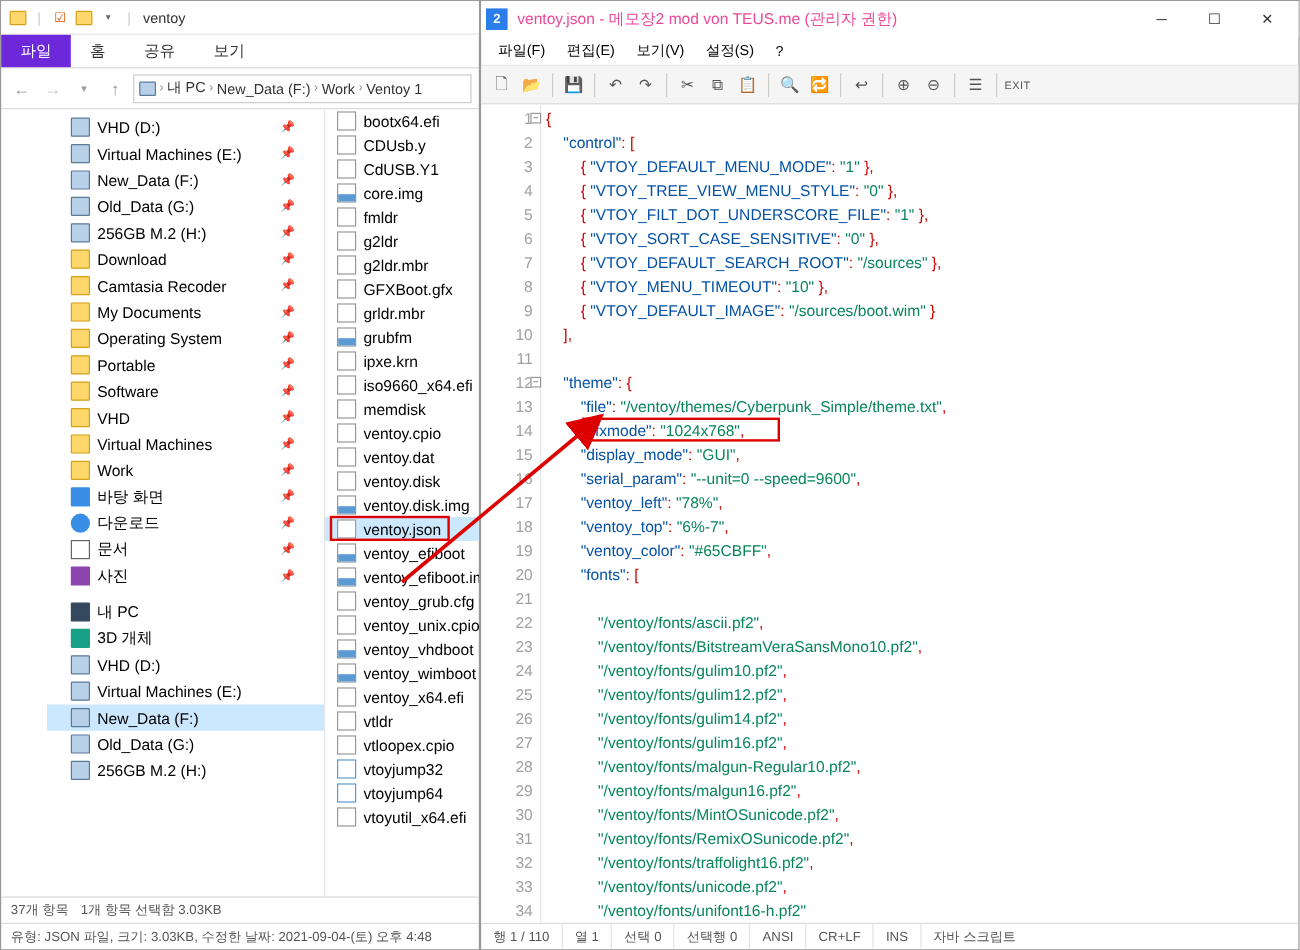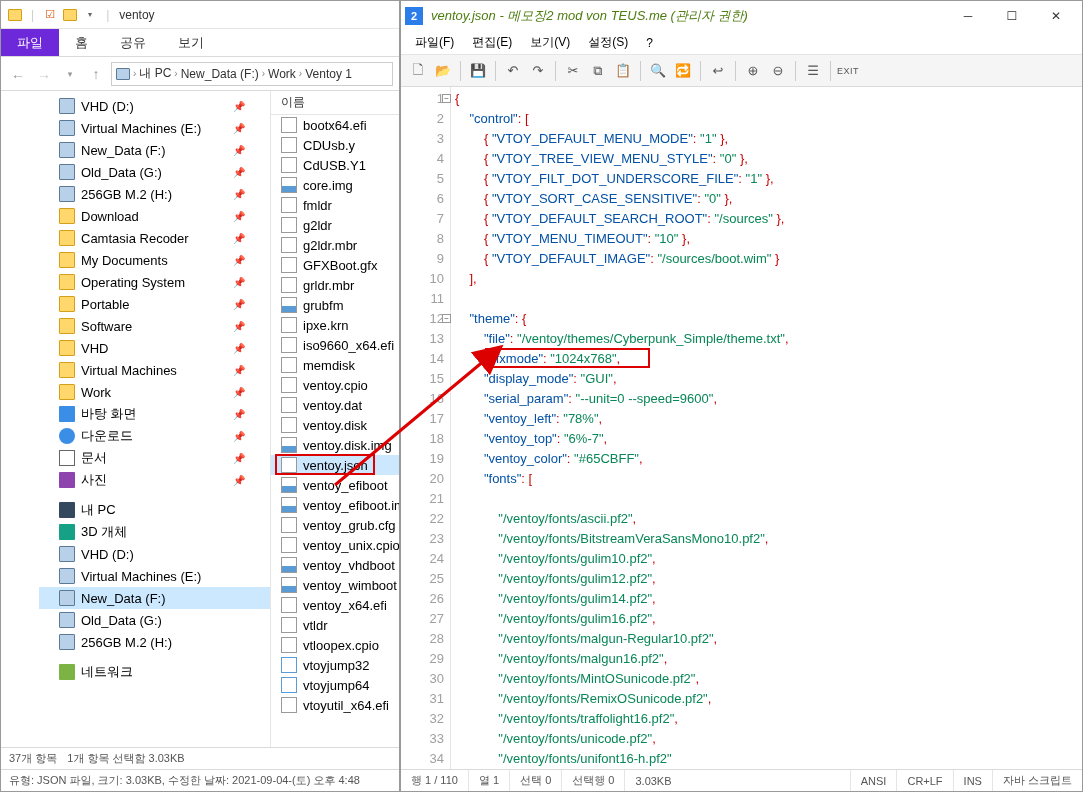--- a/index.html
+++ b/index.html
@@ -54,21 +54,21 @@
 .ex-status { height: 22px; border-top: 1px solid #dadada; display: flex; align-items: center; padding: 0 8px; font-size: 11px; color: #555; gap: 10px; }
 .ex-status2 { height: 22px; border-top: 1px solid #dadada; display: flex; align-items: center; padding: 0 8px; font-size: 11px; color: #555; }
 
 
 .redbox { border: 2px solid #d00; position: absolute; pointer-events: none; }
 
 
 .editor { flex: 1; height: 100%; border: 1px solid #999; display: flex; flex-direction: column; background: #fff; }
 .ed-titlebar { height: 30px; background: #fff; display: flex; align-items: center; padding: 0 4px; font-size: 13px; }
 .ed-titlebar .appico { width: 18px; height: 18px; background: #2b7de9; color: #fff; display: flex; align-items: center; justify-content: center; font-weight: bold; font-size: 11px; margin-right: 8px; }
-.ed-titlebar .title { color: #4d7c0f; flex: 1; font-style: italic; }
+.ed-titlebar .title { color: #ec4899; flex: 1; }
 .ed-titlebar .wbtns { display: flex; }
 .ed-titlebar .wbtn { width: 44px; height: 28px; display: flex; align-items: center; justify-content: center; font-size: 12px; color: #333; }
 
 .ed-menu { height: 24px; display: flex; align-items: center; padding: 0 6px; font-size: 12px; gap: 2px; border-bottom: 1px solid #e5e5e5; }
 .ed-menu .mi { padding: 2px 8px; }
 
 .ed-toolbar { height: 32px; display: flex; align-items: center; padding: 0 6px; gap: 3px; border-bottom: 1px solid #dadada; background: #f5f5f5; }
 .ed-toolbar .tbtn { width: 22px; height: 22px; display: flex; align-items: center; justify-content: center; font-size: 13px; color: #555; border: 1px solid transparent; }
 .ed-toolbar .tsep { width: 1px; height: 20px; background: #ccc; margin: 0 3px; }
 .ed-toolbar .exit { font-size:9px; letter-spacing:0.5px; padding:0 4px;}
@@ -255,27 +255,22 @@
           </div>
           <div class="tree-item">
             <span class="ico ico-drive"></span>
             <span>Old_Data (G:)</span>
           </div>
           <div class="tree-item">
             <span class="ico ico-drive"></span>
             <span>256GB M.2 (H:)</span>
           </div>
           <div style="height: 8px;"></div>
-          <div class="tree-item">
-            <span class="ico ico-net"></span>
-            <span>네트워크</span>
-          </div>
         </div>
     <div class="ex-list">
-      <div class="hdr">이름</div>
       <div id="ex-files" style="position:relative">
             <div class="row">
               <span class="fico fico-file"></span>
               <span>bootx64.efi</span>
             </div>
             <div class="row">
               <span class="fico fico-file"></span>
               <span>CDUsb.y</span>
             </div>
             <div class="row">
@@ -489,21 +484,20 @@
           <div class="fold" style="top: 227px;">−</div>
         </div>
     <div class="ed-code" id="ed-code"><div class="cl"><span class="tok-pun">{</span></div><div class="cl">    <span class="tok-key">"control"</span><span class="tok-pun">: [</span></div><div class="cl">        <span class="tok-pun">{</span> <span class="tok-key">"VTOY_DEFAULT_MENU_MODE"</span><span class="tok-pun">:</span> <span class="tok-str">"1"</span> <span class="tok-pun">},</span></div><div class="cl">        <span class="tok-pun">{</span> <span class="tok-key">"VTOY_TREE_VIEW_MENU_STYLE"</span><span class="tok-pun">:</span> <span class="tok-str">"0"</span> <span class="tok-pun">},</span></div><div class="cl">        <span class="tok-pun">{</span> <span class="tok-key">"VTOY_FILT_DOT_UNDERSCORE_FILE"</span><span class="tok-pun">:</span> <span class="tok-str">"1"</span> <span class="tok-pun">},</span></div><div class="cl">        <span class="tok-pun">{</span> <span class="tok-key">"VTOY_SORT_CASE_SENSITIVE"</span><span class="tok-pun">:</span> <span class="tok-str">"0"</span> <span class="tok-pun">},</span></div><div class="cl">        <span class="tok-pun">{</span> <span class="tok-key">"VTOY_DEFAULT_SEARCH_ROOT"</span><span class="tok-pun">:</span> <span class="tok-str">"/sources"</span> <span class="tok-pun">},</span></div><div class="cl">        <span class="tok-pun">{</span> <span class="tok-key">"VTOY_MENU_TIMEOUT"</span><span class="tok-pun">:</span> <span class="tok-str">"10"</span> <span class="tok-pun">},</span></div><div class="cl">        <span class="tok-pun">{</span> <span class="tok-key">"VTOY_DEFAULT_IMAGE"</span><span class="tok-pun">:</span> <span class="tok-str">"/sources/boot.wim"</span> <span class="tok-pun">}</span></div><div class="cl">    <span class="tok-pun">],</span></div><div class="cl"></div><div class="cl">    <span class="tok-key">"theme"</span><span class="tok-pun">: {</span></div><div class="cl">        <span class="tok-key">"file"</span><span class="tok-pun">:</span> <span class="tok-str">"/ventoy/themes/Cyberpunk_Simple/theme.txt"</span><span class="tok-pun">,</span></div><div class="cl" style="position: relative;">        <span class="tok-key">"gfxmode"</span><span class="tok-pun">:</span> <span class="tok-str">"1024x768"</span><span class="tok-pun">,</span><div class="redbox" style="left: 30px; top: -1px; width: 165px; height: 20px;"></div></div><div class="cl">        <span class="tok-key">"display_mode"</span><span class="tok-pun">:</span> <span class="tok-str">"GUI"</span><span class="tok-pun">,</span></div><div class="cl">        <span class="tok-key">"serial_param"</span><span class="tok-pun">:</span> <span class="tok-str">"--unit=0 --speed=9600"</span><span class="tok-pun">,</span></div><div class="cl">        <span class="tok-key">"ventoy_left"</span><span class="tok-pun">:</span> <span class="tok-str">"78%"</span><span class="tok-pun">,</span></div><div class="cl">        <span class="tok-key">"ventoy_top"</span><span class="tok-pun">:</span> <span class="tok-str">"6%-7"</span><span class="tok-pun">,</span></div><div class="cl">        <span class="tok-key">"ventoy_color"</span><span class="tok-pun">:</span> <span class="tok-str">"#65CBFF"</span><span class="tok-pun">,</span></div><div class="cl">        <span class="tok-key">"fonts"</span><span class="tok-pun">: [</span></div><div class="cl"></div><div class="cl">            <span class="tok-str">"/ventoy/fonts/ascii.pf2"</span><span class="tok-pun">,</span></div><div class="cl">            <span class="tok-str">"/ventoy/fonts/BitstreamVeraSansMono10.pf2"</span><span class="tok-pun">,</span></div><div class="cl">            <span class="tok-str">"/ventoy/fonts/gulim10.pf2"</span><span class="tok-pun">,</span></div><div class="cl">            <span class="tok-str">"/ventoy/fonts/gulim12.pf2"</span><span class="tok-pun">,</span></div><div class="cl">            <span class="tok-str">"/ventoy/fonts/gulim14.pf2"</span><span class="tok-pun">,</span></div><div class="cl">            <span class="tok-str">"/ventoy/fonts/gulim16.pf2"</span><span class="tok-pun">,</span></div><div class="cl">            <span class="tok-str">"/ventoy/fonts/malgun-Regular10.pf2"</span><span class="tok-pun">,</span></div><div class="cl">            <span class="tok-str">"/ventoy/fonts/malgun16.pf2"</span><span class="tok-pun">,</span></div><div class="cl">            <span class="tok-str">"/ventoy/fonts/MintOSunicode.pf2"</span><span class="tok-pun">,</span></div><div class="cl">            <span class="tok-str">"/ventoy/fonts/RemixOSunicode.pf2"</span><span class="tok-pun">,</span></div><div class="cl">            <span class="tok-str">"/ventoy/fonts/traffolight16.pf2"</span><span class="tok-pun">,</span></div><div class="cl">            <span class="tok-str">"/ventoy/fonts/unicode.pf2"</span><span class="tok-pun">,</span></div><div class="cl">            <span class="tok-str">"/ventoy/fonts/unifont16-h.pf2"</span></div></div>
   </div>
 
   <div class="ed-status">
     <div class="cell">행 1 / 110</div>
     <div class="cell">열 1</div>
     <div class="cell">선택 0</div>
     <div class="cell">선택행 0</div>
-    <div class="cell" style="flex:1">3.03KB</div>
     <div class="cell">ANSI</div>
     <div class="cell">CR+LF</div>
     <div class="cell">INS</div>
     <div class="cell" style="border-right:none">자바 스크립트</div>
   </div>
 </div>
 
 </div>
 
 <svg class="arrow-overlay">

